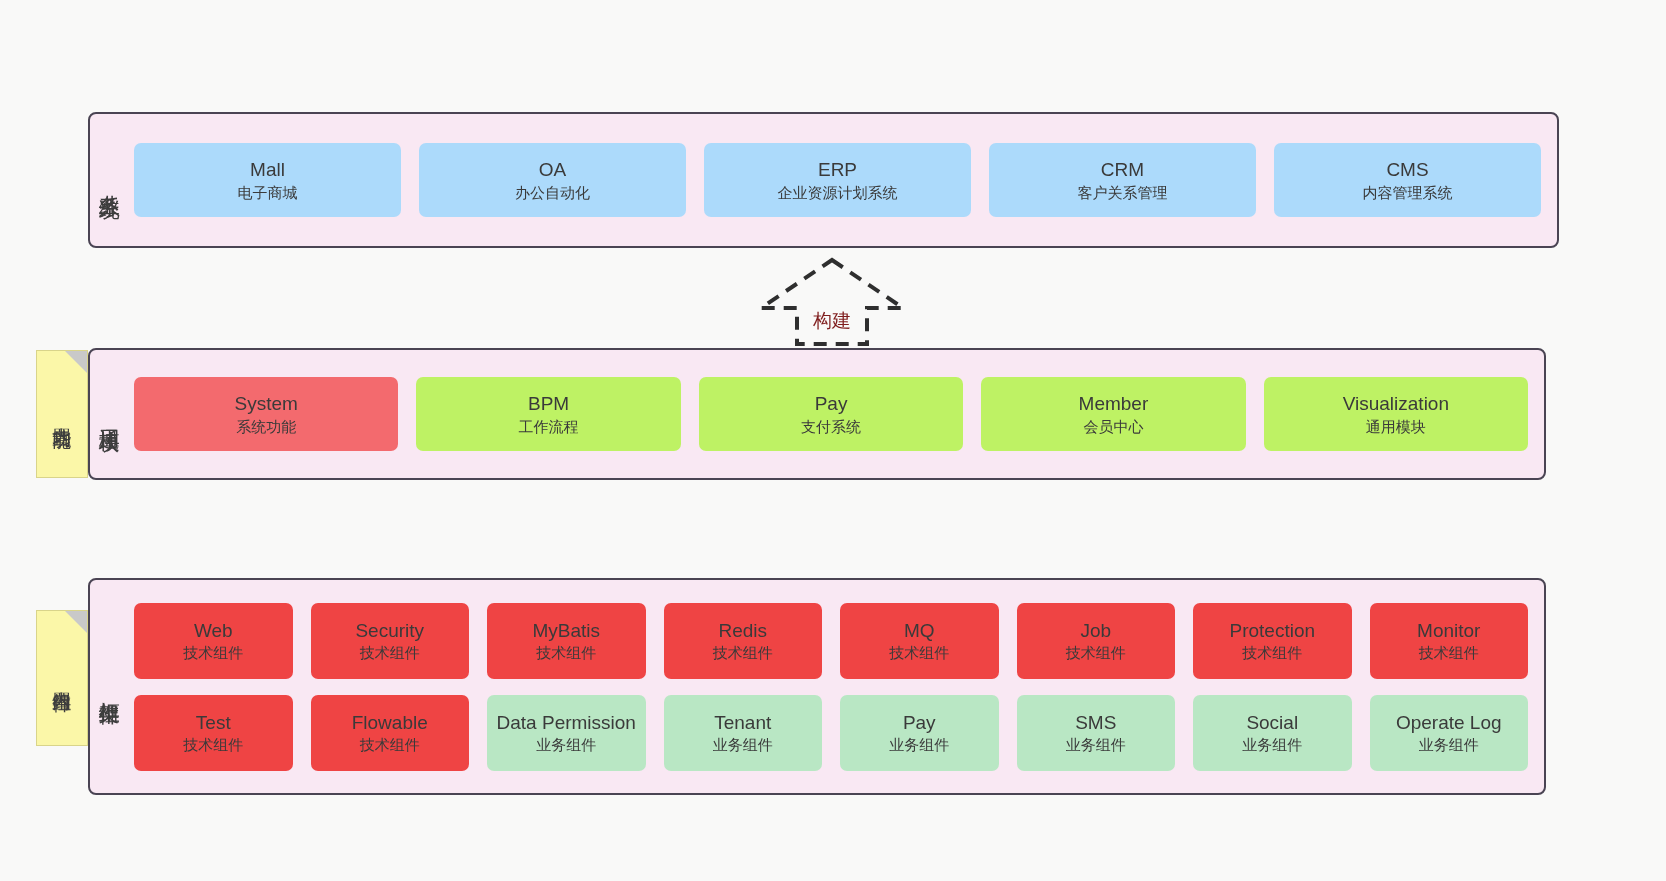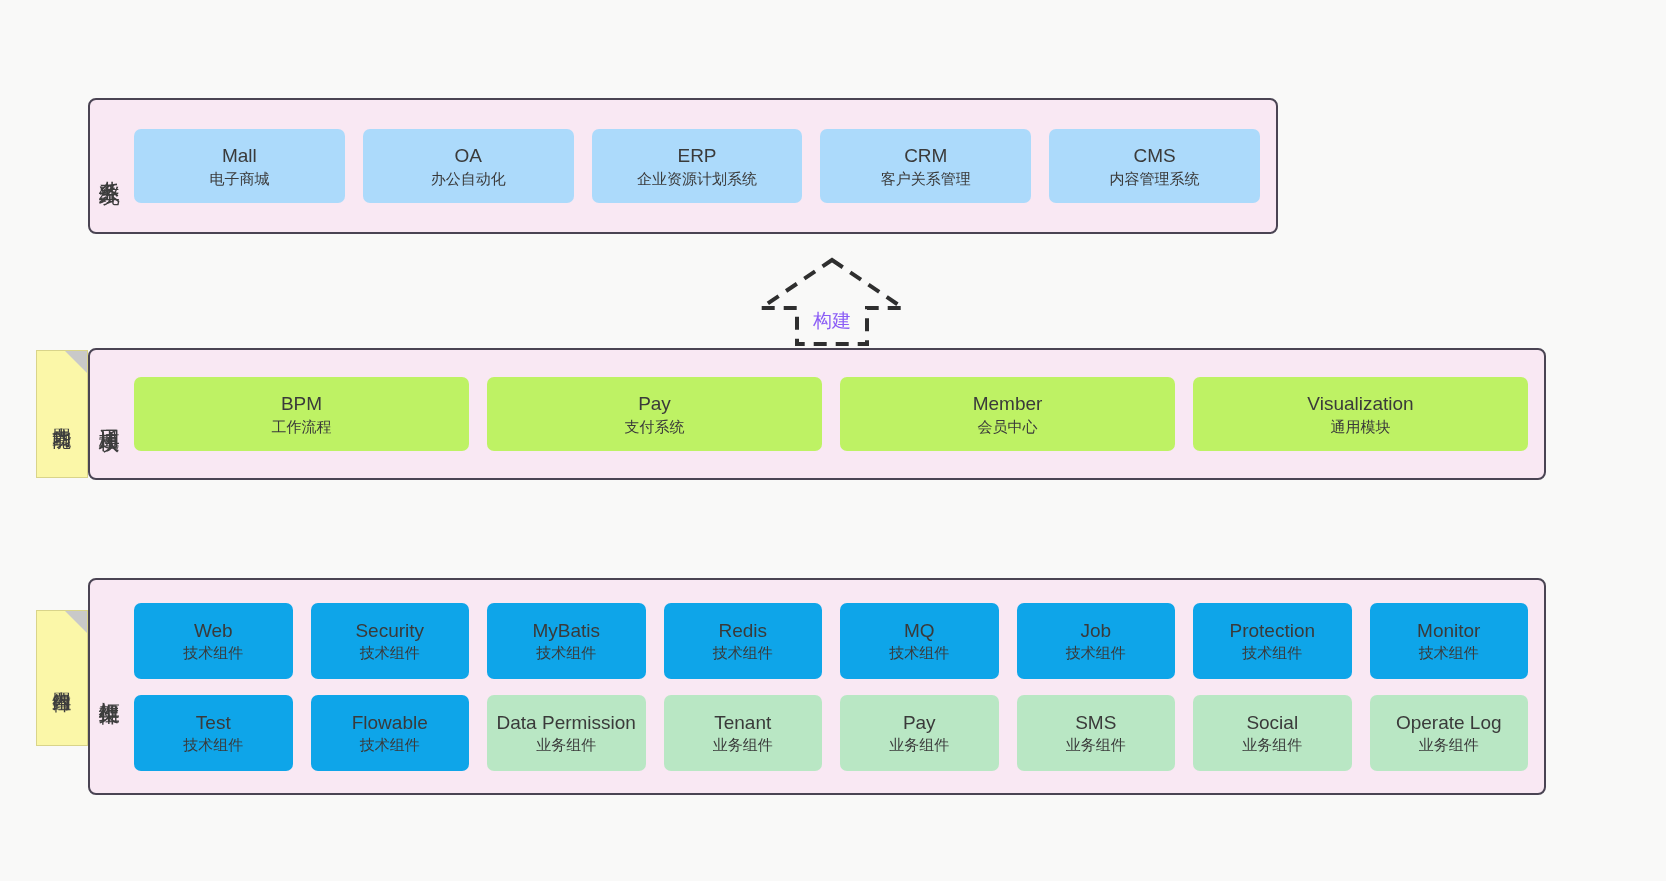--- a/index.html
+++ b/index.html
@@ -79,25 +79,25 @@
     box-sizing: border-box;
     padding: 4px 6px;
   }
   .node .n-en { font-size: 19px; }
   .node .n-cn { font-size: 15px; }
 
   
   .c-blue       { background: #acdafb; }
   .c-red        { background: #f36a6e; }
   .c-pink       { background: #bef264; }
-  .c-green      { background: #0ea5e9; }
+  .c-green      { background: #ef4444; }
   .c-lightgreen { background: #b9e7c4; }
 
   
-  #band-business { left: 88px;  top: 98px; width: 1190px; height: 136px; }
+  #band-business { left: 88px;  top: 112px; width: 1471px; height: 136px; }
   #band-common   { left: 88px;  top: 348px; width: 1458px; height: 132px; }
   #band-frame    { left: 88px;  top: 578px; width: 1458px; height: 217px; }
 
   #band-business .node,
   #band-common   .node { height: 74px; }
   #band-frame    .node { height: 76px; }
 
   
   .note {
     position: absolute;
@@ -136,21 +136,21 @@
     height: 92px;
   }
   .arrow svg { display: block; width: 100%; height: 100%; overflow: visible; }
   .arrow-label {
     position: absolute;
     left: 0;
     right: 0;
     bottom: 14px;
     text-align: center;
     font-size: 19px;
-    color: #8b5cf6;
+    color: #7f1d1d;
     user-select: none;
     pointer-events: none;
   }
   #arrow-build   { left: 757px; top: 256px; }
   #arrow-realize { left: 772px; top: 487px; }
 </style>
 </head>
 <body>
 
 <div class="canvas">
@@ -190,20 +190,24 @@
     <div class="arrow-label">构建</div>
   </div>
 
   <div class="note" id="note-common">
     <span>内置功能</span>
   </div>
   <div class="band" id="band-common">
     <div class="band-title">通用模块</div>
     <div class="band-body">
       <div class="row">
+        <div class="node c-red">
+          <span class="n-en">System</span>
+          <span class="n-cn">系统功能</span>
+        </div>
         <div class="node c-pink">
           <span class="n-en">BPM</span>
           <span class="n-cn">工作流程</span>
         </div>
         <div class="node c-pink">
           <span class="n-en">Pay</span>
           <span class="n-cn">支付系统</span>
         </div>
         <div class="node c-pink">
           <span class="n-en">Member</span>

